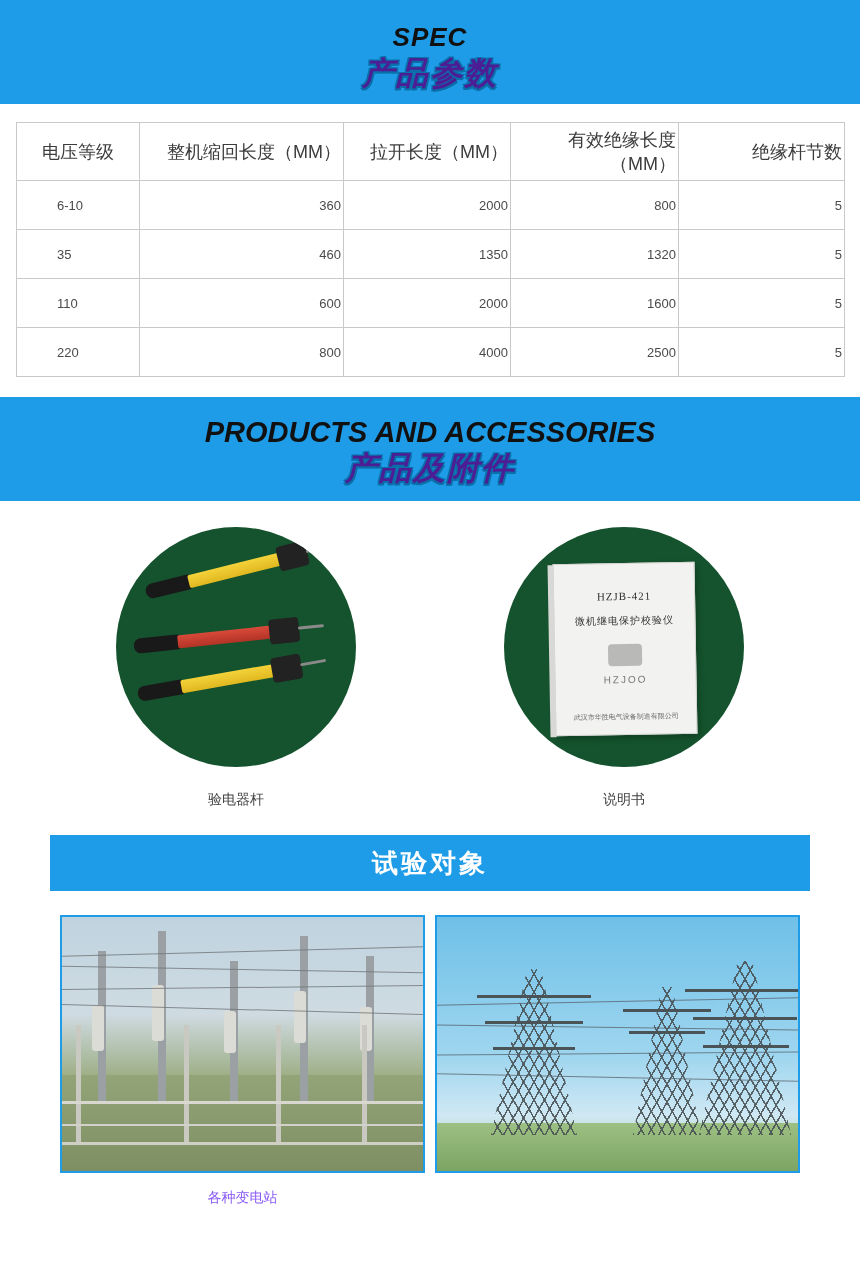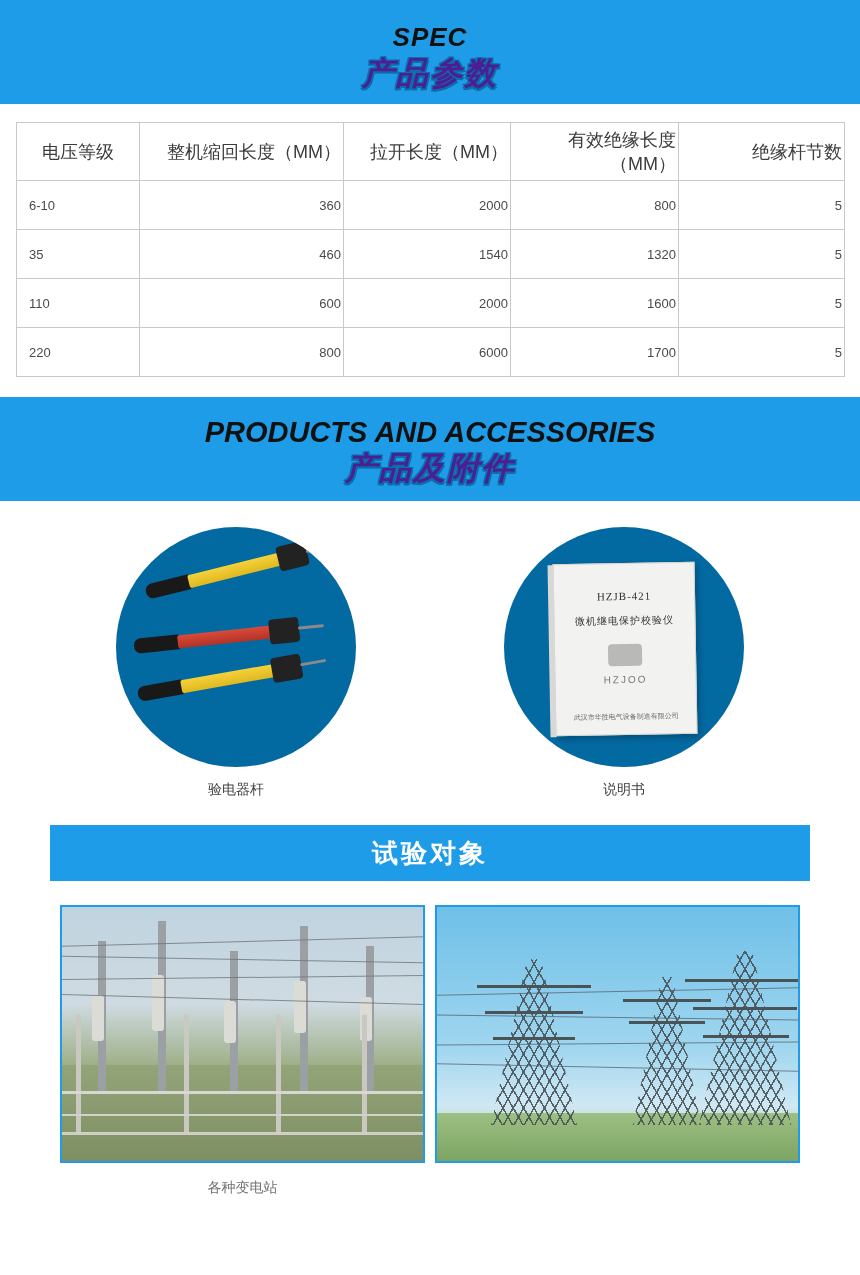--- a/index.html
+++ b/index.html
@@ -78,44 +78,44 @@
     color: #3c3c3c;
     font-size: 18px;
     height: 58px;
   }
   table.spec tr td:first-child, table.spec tr th:first-child { text-align: center; }
   table.spec col.c1 { width: 123px; }
   table.spec col.c2 { width: 204px; }
   table.spec col.c3 { width: 167px; }
   table.spec col.c4 { width: 168px; }
   table.spec col.c5 { width: 166px; }
-  table.spec tbody td:first-child { text-align: left; padding-left: 12px; }
+  table.spec tbody td:first-child { text-align: left; padding-left: 40px; }
 
   
   .products {
     padding: 26px 0 6px 0;
     display: flex;
     justify-content: center;
     gap: 148px;
   }
   .product-item {
     width: 240px;
     text-align: center;
   }
   .circle {
     width: 240px;
     height: 240px;
     border-radius: 50%;
-    background: #0369a1;
+    background: #14532d;
     margin: 0 auto;
     position: relative;
     overflow: hidden;
   }
   .product-caption {
-    margin-top: 14px;
+    margin-top: 24px;
     font-size: 14px;
     color: #3f3f3f;
     font-family: Liberation Serif, serif;
   }
 
   
   .rods { position: absolute; inset: 0; }
   .rod {
     position: absolute;
     height: 15px;
@@ -232,21 +232,21 @@
   .photo-item { width: 365px; text-align: center; }
   .photo {
     width: 365px; height: 258px;
     border: 2px solid #1e9ce8;
     position: relative;
     overflow: hidden;
   }
   .photo-caption {
     margin-top: 16px;
     font-size: 14px;
-    color: #737373;
+    color: #8b5cf6;
   }
 
   
   .scene-sub { position: absolute; inset: 0; background: linear-gradient(#bfd3df 0%, #cfdbe2 38%, #9fb089 62%, #8fa077 100%); }
   .scene-sub .ground { position:absolute; left:0; right:0; bottom:0; height:96px; background:linear-gradient(#93a478,#7d8f63); }
   .scene-sub .fence { position:absolute; left:0; right:0; bottom:26px; height:44px; border-top:3px solid #d8d8d0; border-bottom:3px solid #cfcfc6; }
   .scene-sub .fence:before { content:""; position:absolute; left:0; right:0; top:20px; height:2px; background:#d2d2ca; }
   .scene-sub .post { position:absolute; bottom:26px; width:5px; height:120px; background:#c9c9c2; }
   .scene-sub .tower { position:absolute; bottom:70px; width:8px; background:#9aa0a3; }
   .scene-sub .wire { position:absolute; height:1px; background:#6f7478; opacity:.8; }
@@ -297,36 +297,36 @@
         <tr>
           <td>6-10</td>
           <td>360</td>
           <td>2000</td>
           <td>800</td>
           <td>5</td>
         </tr>
         <tr>
           <td>35</td>
           <td>460</td>
-          <td>1540</td>
+          <td>1350</td>
           <td>1320</td>
           <td>5</td>
         </tr>
         <tr>
           <td>110</td>
           <td>600</td>
           <td>2000</td>
           <td>1600</td>
           <td>5</td>
         </tr>
         <tr>
           <td>220</td>
           <td>800</td>
-          <td>6000</td>
-          <td>1700</td>
+          <td>4000</td>
+          <td>2500</td>
           <td>5</td>
         </tr>
       </tbody>
     </table>
   </div>
 
   <div class="banner banner-2">
     <div class="banner-en big">PRODUCTS AND ACCESSORIES</div>
     <div class="banner-cn">产品及附件</div>
   </div>

